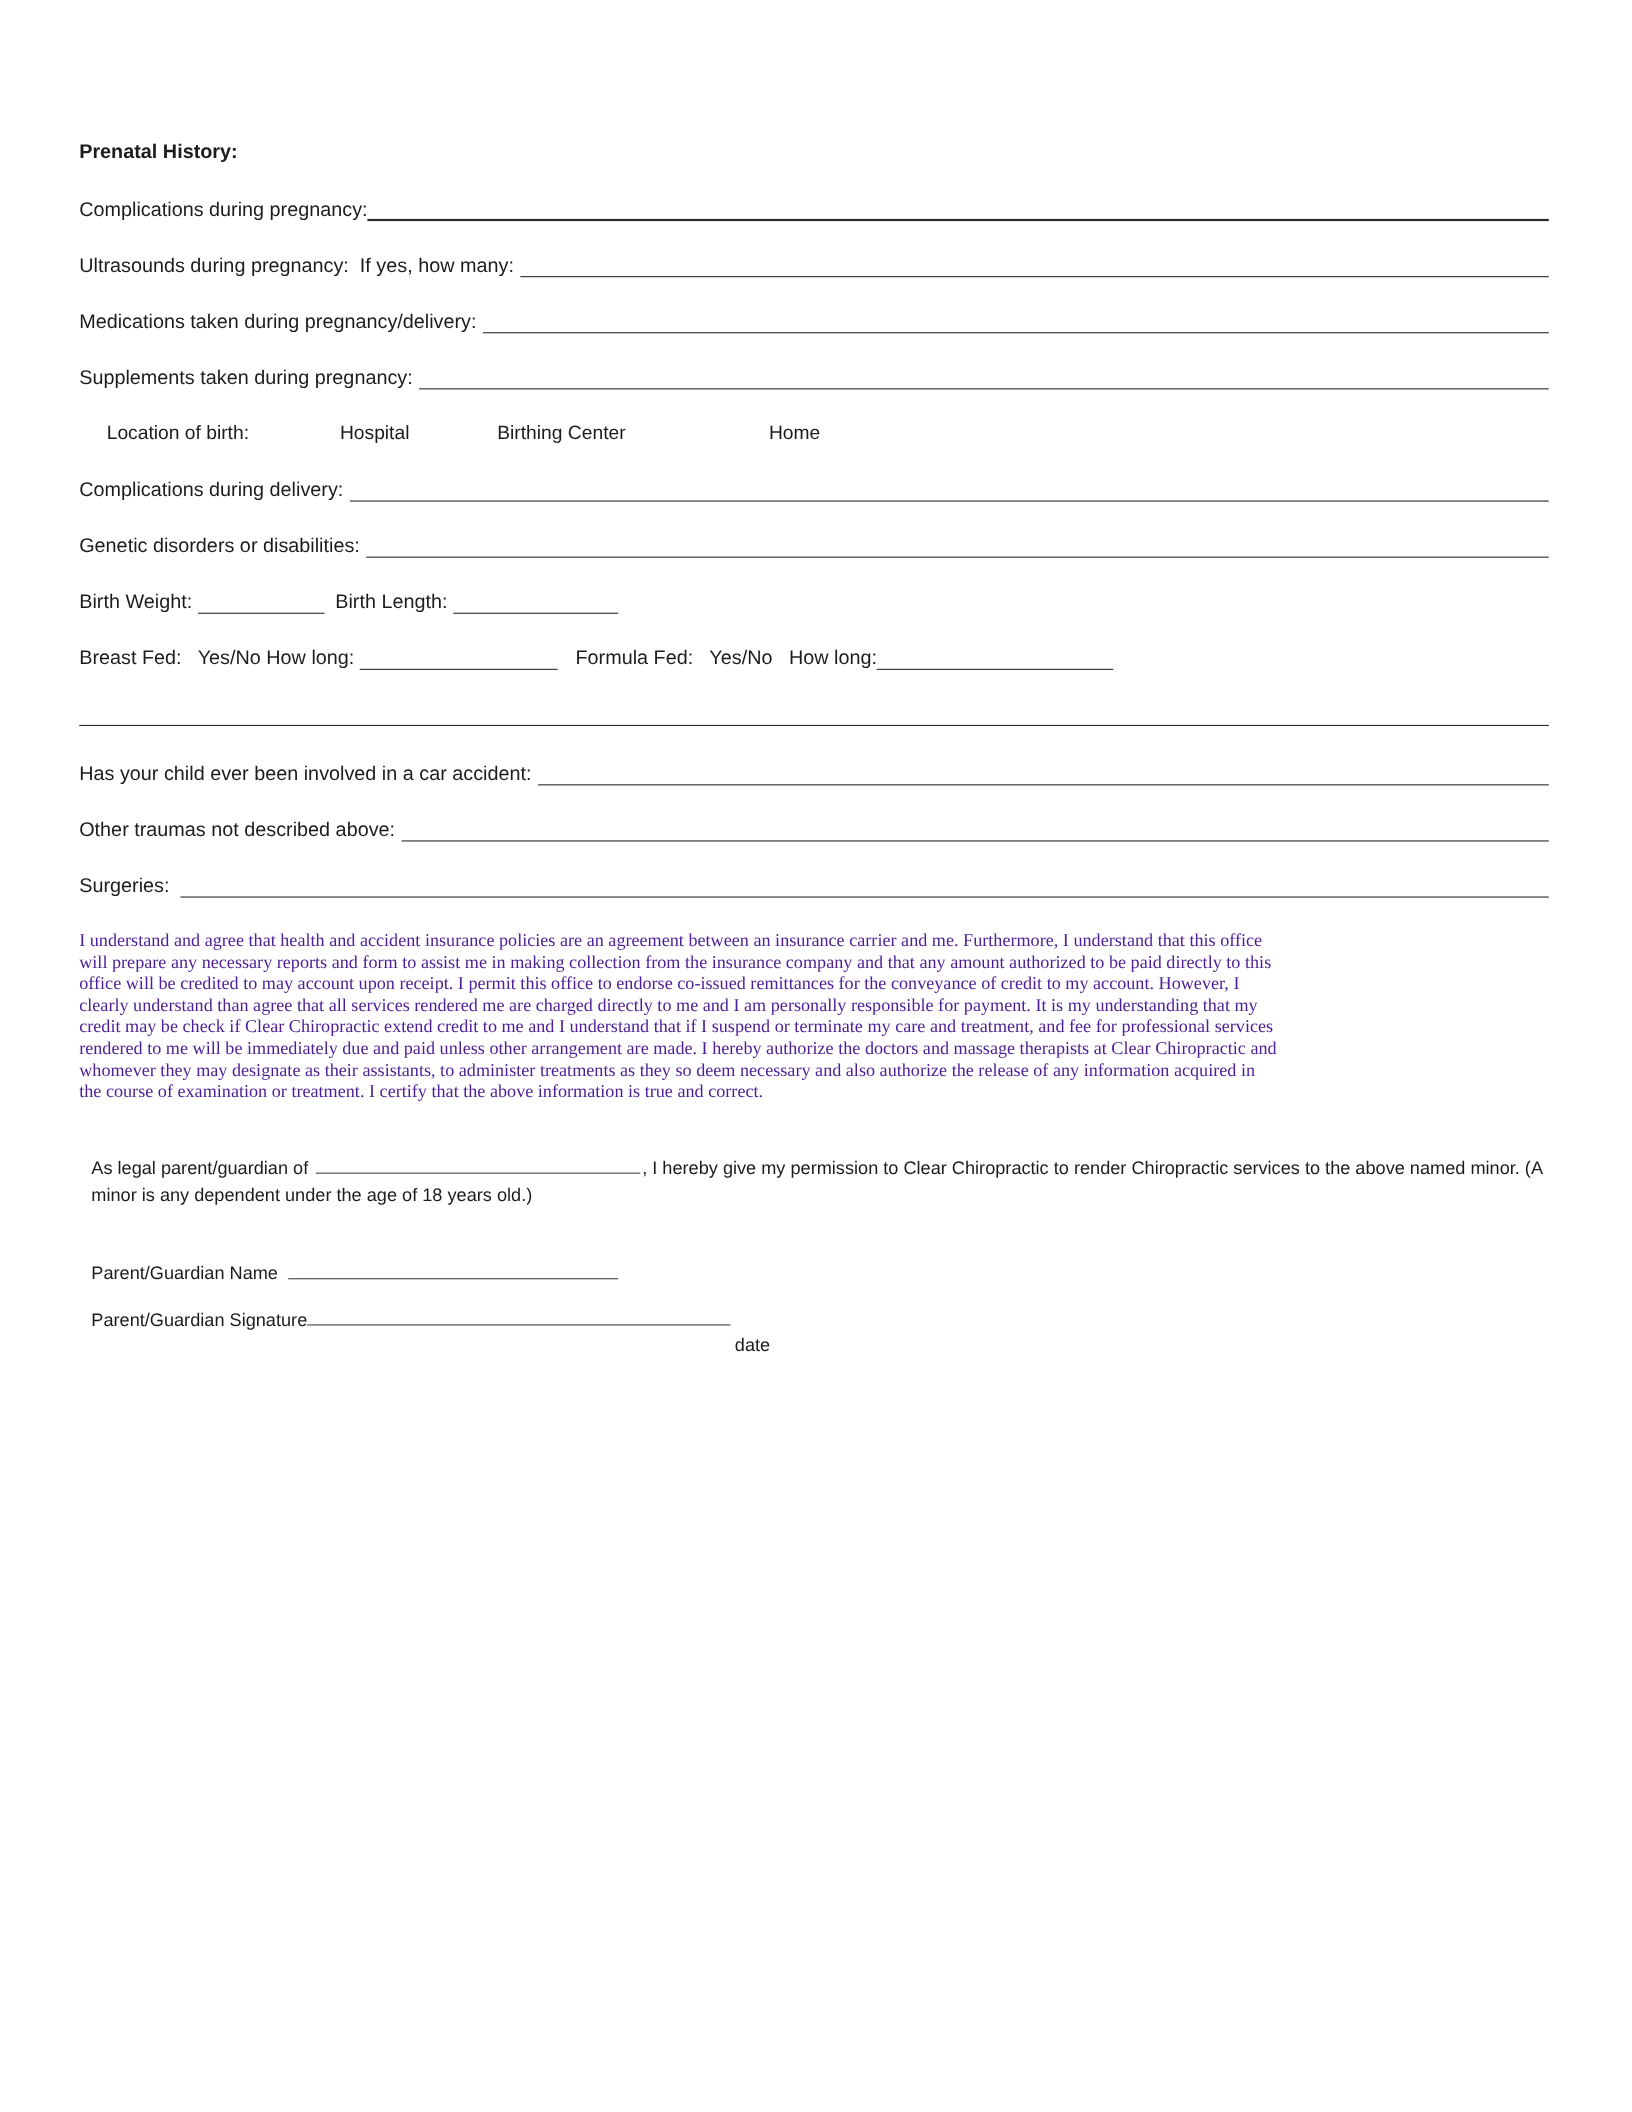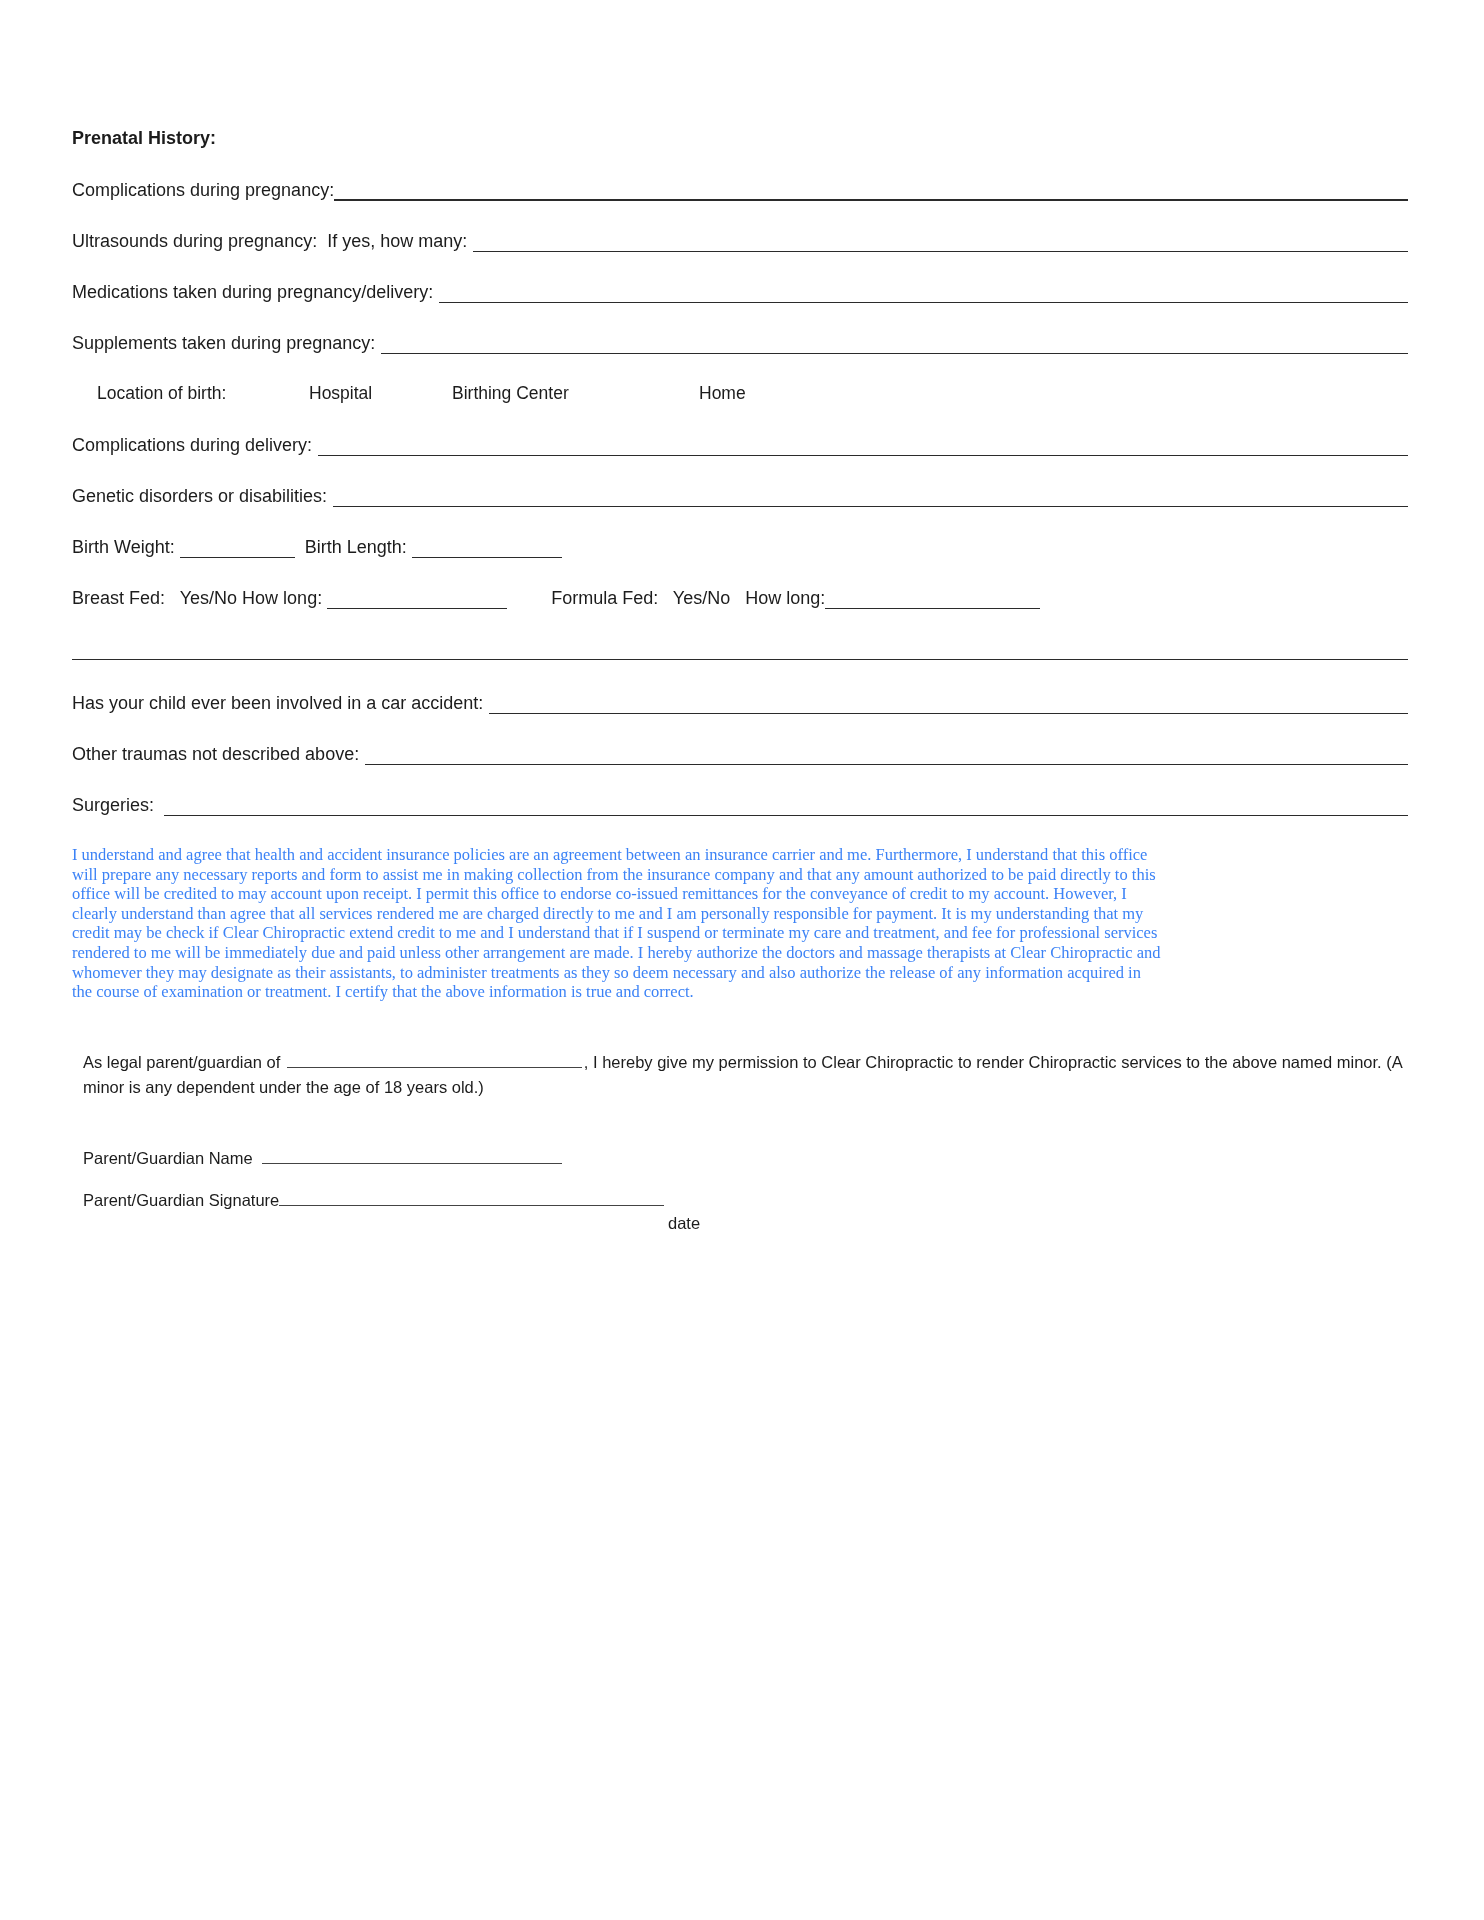--- a/index.html
+++ b/index.html
@@ -25,21 +25,21 @@
 
   .para { font-size:17.5px; line-height:31px; margin:6px 0 14px 0; }
   .fullline { border-bottom:1.5px solid #2b2b2b; height:22px; margin-bottom:32px; }
 
   .wrapfield { font-size:17.5px; line-height:31px; margin-bottom:26px; }
   .wrapfield .blank { margin-left:4px; }
 
   .legal {
     font-family:"Liberation Serif", serif;
     font-size:16.5px; line-height:19.6px;
-    width:1090px; margin-top:18px; color:#3b82f6;
+    width:1090px; margin-top:18px; color:#4c1d95;
   }
 
   .consent { margin-top:48px; padding-left:11px; font-size:16.5px; line-height:25px; }
   .consent .blank { border-bottom:1px solid #444; height:17px; }
   .sig-block { margin-top:46px; }
   .sig-row { margin-bottom:17px; }
   .date-label { display:block; margin-left:585px; margin-top:-2px; font-size:16.5px; }
 </style>
 </head>
 <body>
@@ -91,21 +91,21 @@
     <div class="row">
       <span class="q">Birth Weight:</span>
       <span class="blank" style="width:115px; margin-left:5px;"></span>
       <span class="q" style="margin-left:10px;">Birth Length:</span>
       <span class="blank" style="width:150px; margin-left:5px;"></span>
     </div>
 
     <div class="row">
       <span class="q">Breast Fed:   Yes/No How long:</span>
       <span class="blank" style="width:180px; margin-left:5px;"></span>
-      <span class="q" style="margin-left:44px;">Formula Fed:   Yes/No   How long:</span>
+      <span class="q" style="margin-left:16px;">Formula Fed:   Yes/No   How long:</span>
       <span class="blank" style="width:215px;"></span>
     </div>
 
 
     <div class="fullline"></div>
 
 
     <div class="row">
       <span class="q">Has your child ever been involved in a car accident:</span>
       <span class="blank grow"></span>

